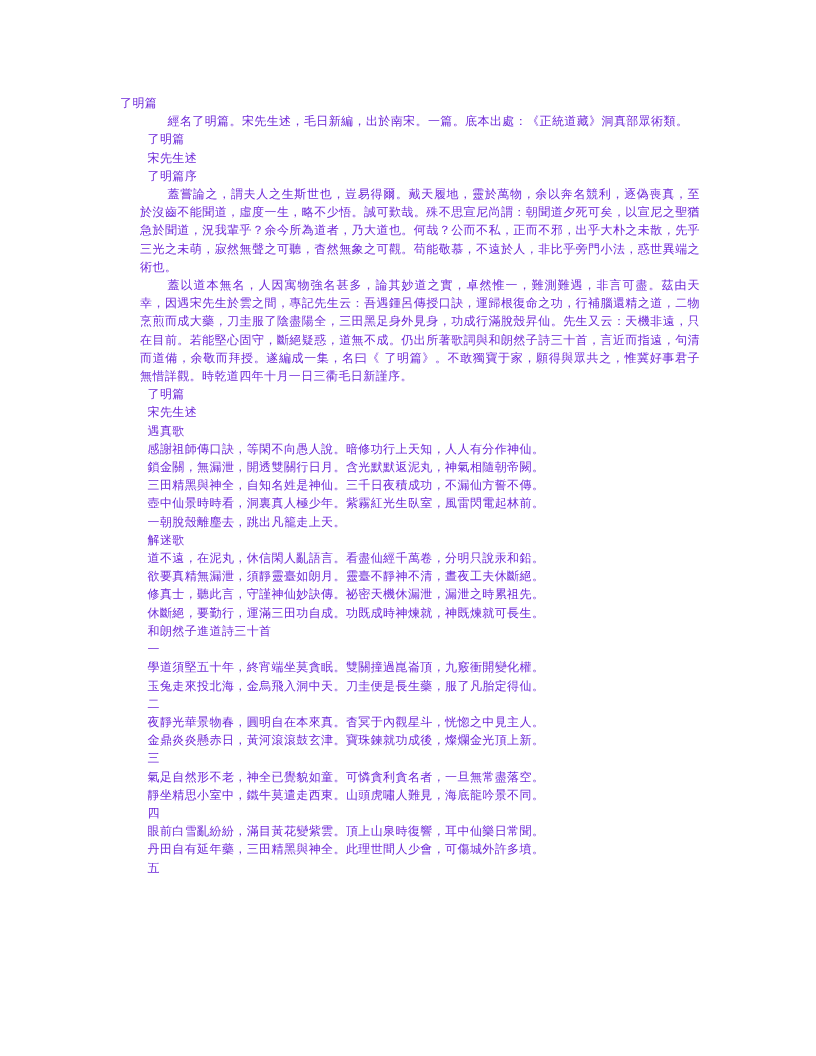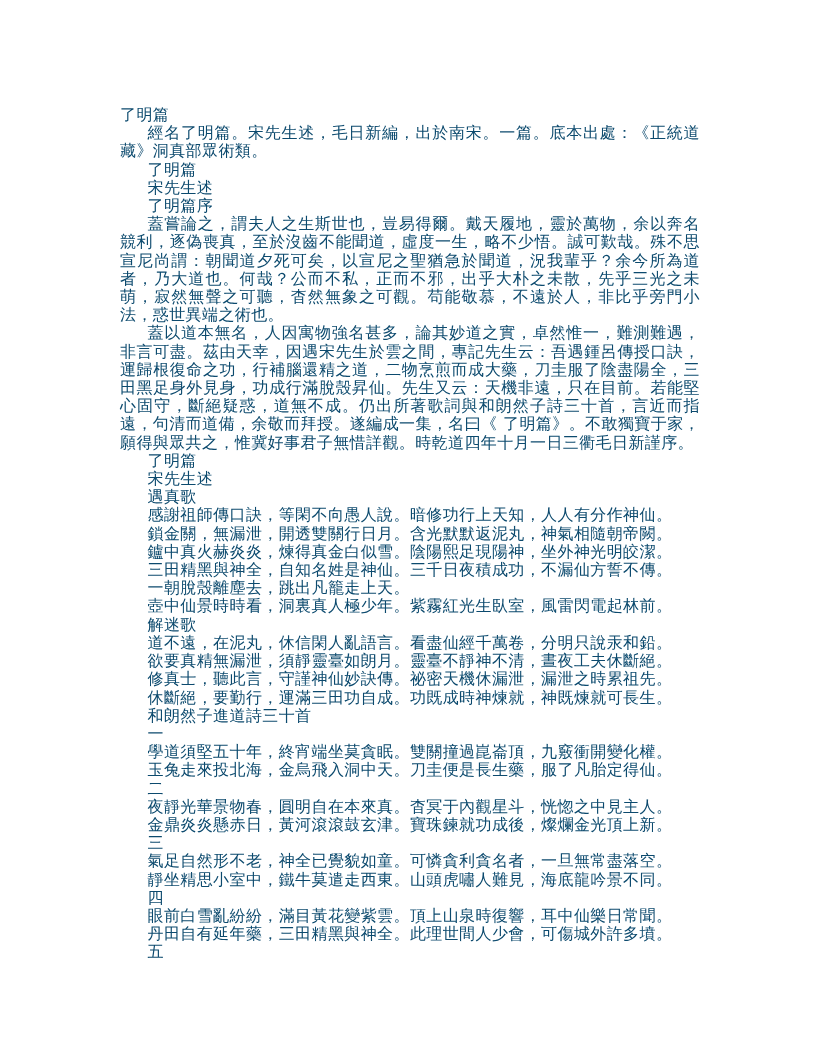--- a/index.html
+++ b/index.html
@@ -1,53 +1,52 @@
 <!DOCTYPE html>
 <html><head>
 <meta charset="utf-8">
 <style>
   html, body { margin: 0; padding: 0; background: #ffffff; }
   body { width: 816px; height: 1056px; position: relative; overflow: hidden; }
   .page {
     position: absolute;
     left: 120px;
-    top: 106px;
+    top: 94px;
     width: 580px;
     font-family: "DejaVu Serif", "Liberation Serif", serif;
-    font-size: 16px;
+    font-size: 12px;
     line-height: 18.2px;
-    color: #0c4a6e;
+    color: #6d28d9;
     letter-spacing: 0.4px;
   }
   .line { display: block; white-space: pre-wrap; word-break: break-all; }
   .ind { padding-left: 27.5px; }
-  .para { text-indent: 27.5px; text-align: justify; }
+  .para { text-indent: 27.5px; text-align: justify; margin-left: 20px; }
 </style>
 </head>
 <body>
 
 <div class="page">
   <span class="line">了明篇</span>
   <span class="line para">經名了明篇。宋先生述，毛日新編，出於南宋。一篇。底本出處：《正統道藏》洞真部眾術類。</span>
   <span class="line ind">了明篇</span>
   <span class="line ind">宋先生述</span>
   <span class="line ind">了明篇序</span>
   <span class="line para">蓋嘗論之，謂夫人之生斯世也，豈易得爾。戴天履地，靈於萬物，余以奔名競利，逐偽喪真，至於沒齒不能聞道，虛度一生，略不少悟。誠可歎哉。殊不思宣尼尚謂：朝聞道夕死可矣，以宣尼之聖猶急於聞道，況我輩乎？余今所為道者，乃大道也。何哉？公而不私，正而不邪，出乎大朴之未散，先乎三光之未萌，寂然無聲之可聽，杳然無象之可觀。苟能敬慕，不遠於人，非比乎旁門小法，惑世異端之術也。</span>
   <span class="line para">蓋以道本無名，人因寓物強名甚多，論其妙道之實，卓然惟一，難測難遇，非言可盡。茲由天幸，因遇宋先生於雲之間，專記先生云：吾遇鍾呂傳授口訣，運歸根復命之功，行補腦還精之道，二物烹煎而成大藥，刀圭服了陰盡陽全，三田黑足身外見身，功成行滿脫殼昇仙。先生又云：天機非遠，只在目前。若能堅心固守，斷絕疑惑，道無不成。仍出所著歌詞與和朗然子詩三十首，言近而指遠，句清而道備，余敬而拜授。遂編成一集，名曰《 了明篇》。不敢獨寶于家，願得與眾共之，惟冀好事君子無惜詳觀。時乾道四年十月一日三衢毛日新謹序。</span>
   <span class="line ind">了明篇</span>
   <span class="line ind">宋先生述</span>
 
   <div>
     <span class="line ind">遇真歌</span>
     <span class="line ind">感謝祖師傳口訣，等閑不向愚人說。暗修功行上天知，人人有分作神仙。</span>
     <span class="line ind">鎖金關，無漏泄，開透雙關行日月。含光默默返泥丸，神氣相隨朝帝闕。</span>
-    <span class="line ind">鑪中真火赫炎炎，煉得真金白似雪。陰陽熙足現陽神，坐外神光明皎潔。</span>
     <span class="line ind">三田精黑與神全，自知名姓是神仙。三千日夜積成功，不漏仙方誓不傳。</span>
+    <span class="line ind">壺中仙景時時看，洞裏真人極少年。紫霧紅光生臥室，風雷閃電起林前。</span>
     <span class="line ind">一朝脫殼離塵去，跳出凡籠走上天。</span>
-    <span class="line ind">壺中仙景時時看，洞裏真人極少年。紫霧紅光生臥室，風雷閃電起林前。</span>
   </div>
 
   <div>
     <span class="line ind">解迷歌</span>
     <span class="line ind">道不遠，在泥丸，休信閑人亂語言。看盡仙經千萬卷，分明只說汞和鉛。</span>
     <span class="line ind">欲要真精無漏泄，須靜靈臺如朗月。靈臺不靜神不清，晝夜工夫休斷絕。</span>
     <span class="line ind">修真士，聽此言，守謹神仙妙訣傳。祕密天機休漏泄，漏泄之時累祖先。</span>
     <span class="line ind">休斷絕，要勤行，運滿三田功自成。功既成時神煉就，神既煉就可長生。</span>
   </div>
 

